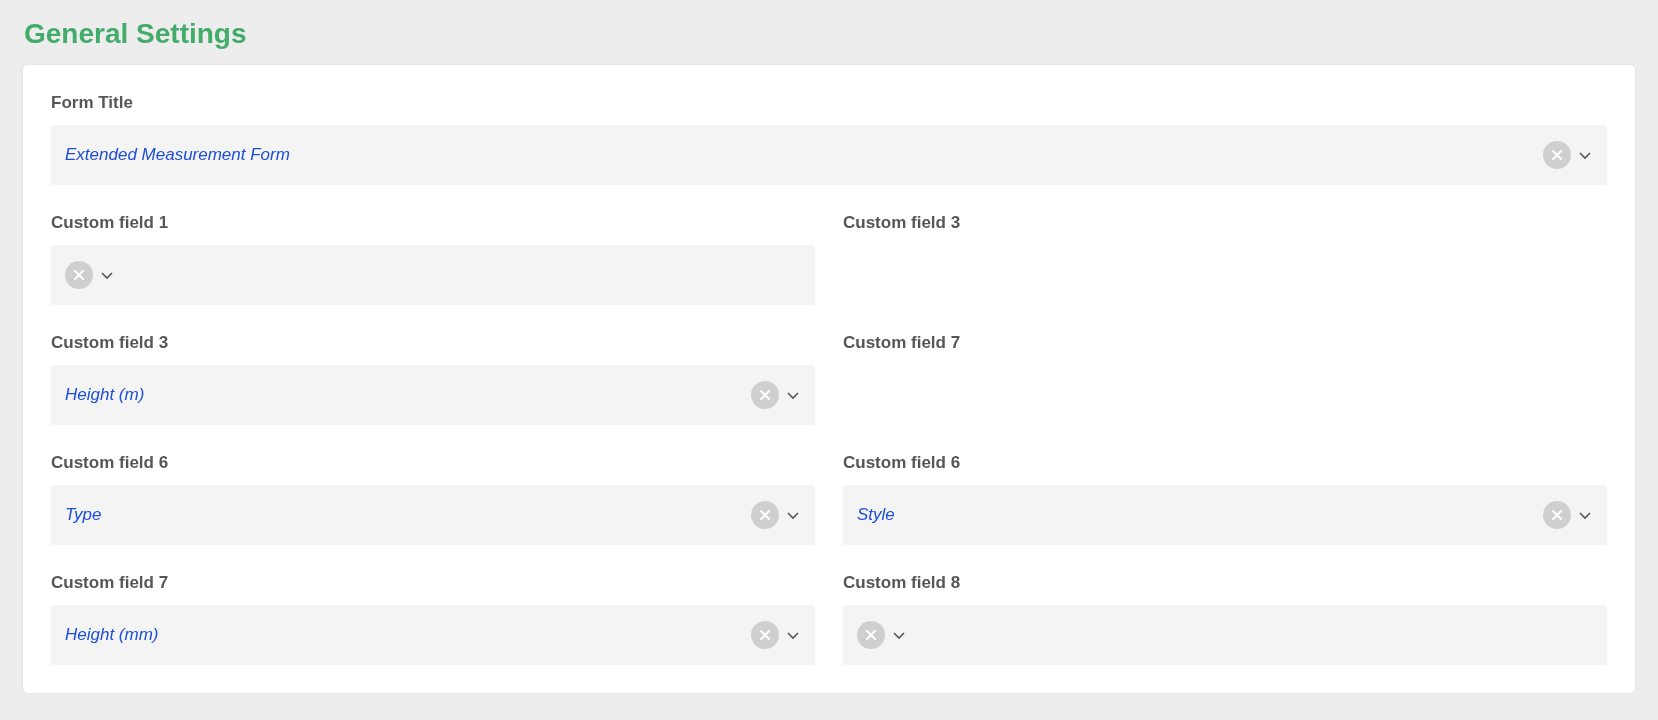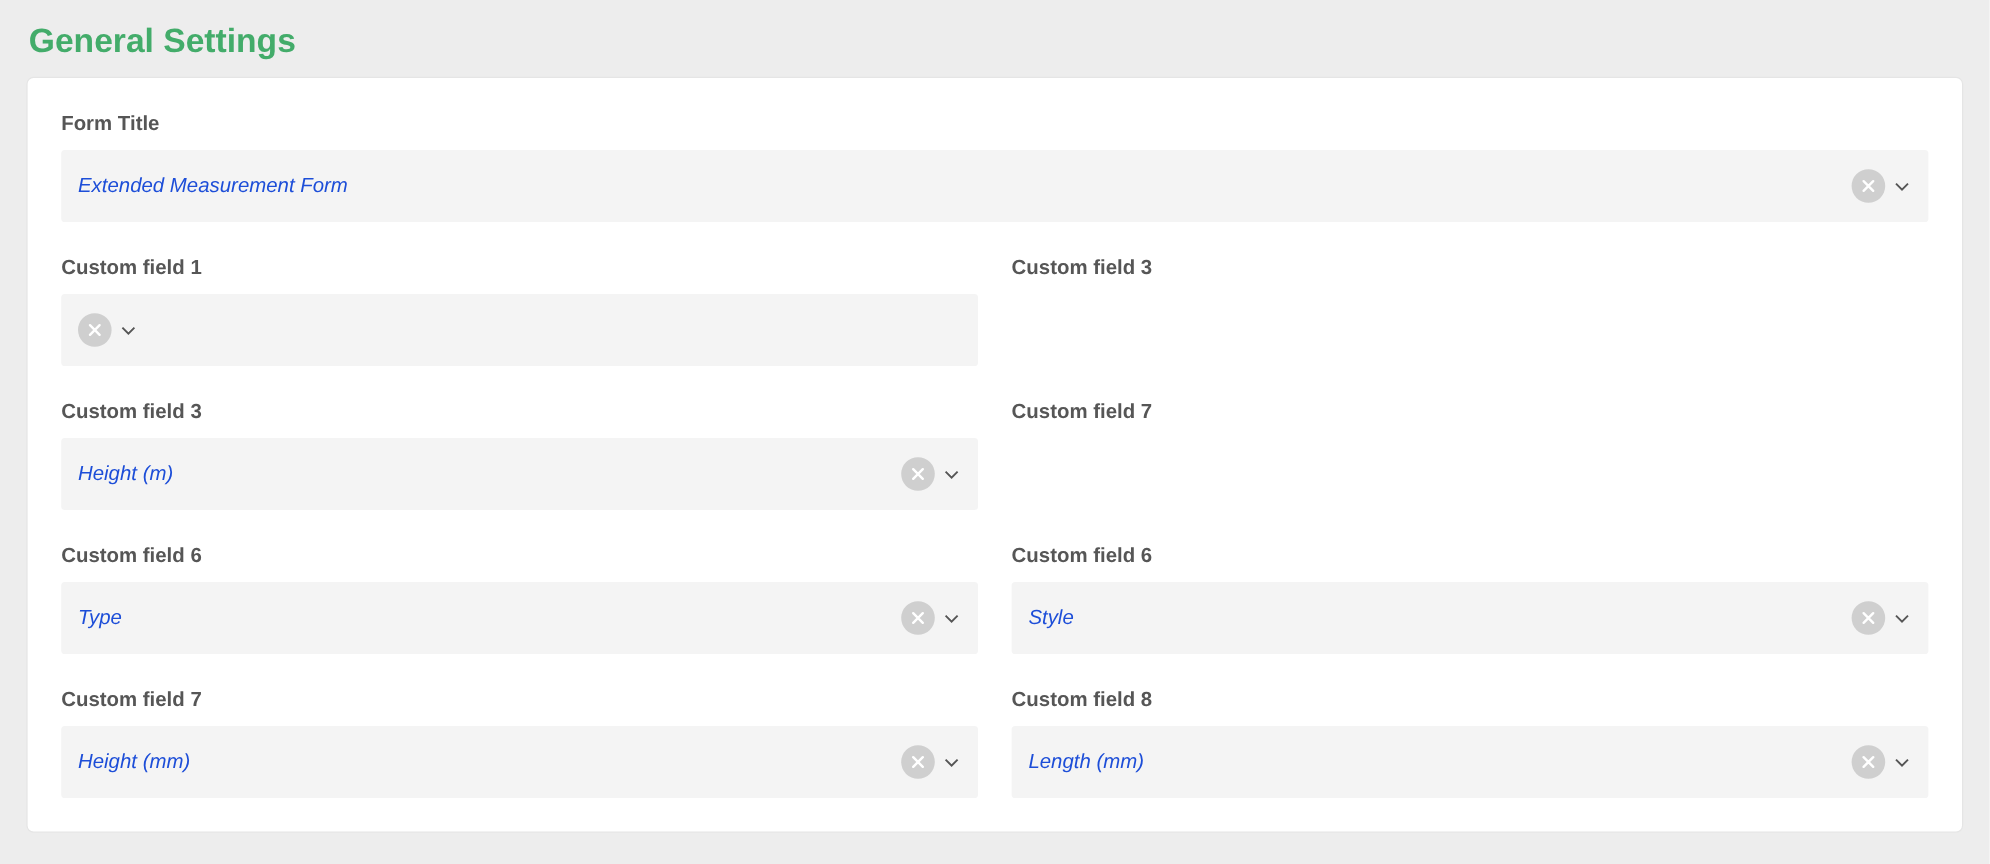--- a/index.html
+++ b/index.html
@@ -216,21 +216,20 @@
                   <path d="M1 1 L6 6 L11 1" fill="none" stroke="#555" stroke-width="1.6"></path>
                 </svg>
               </button>
           </div>
         </div>
       </div>
 
       <div class="field">
         <label class="form-label">Custom field 8</label>
         <div class="input-wrap">
-          <input type="text" class="input-text" value="Length (mm)" style="">
           <div class="controls">
             <button class="clear-btn">
                 <svg width="12" height="12" viewBox="0 0 12 12">
                   <path d="M2 2 L10 10 M10 2 L2 10" stroke="#ffffff" stroke-width="2" stroke-linecap="round"></path>
                 </svg>
               </button>
             <button class="caret-btn">
                 <svg width="12" height="8" viewBox="0 0 12 8">
                   <path d="M1 1 L6 6 L11 1" fill="none" stroke="#555" stroke-width="1.6"></path>
                 </svg>

